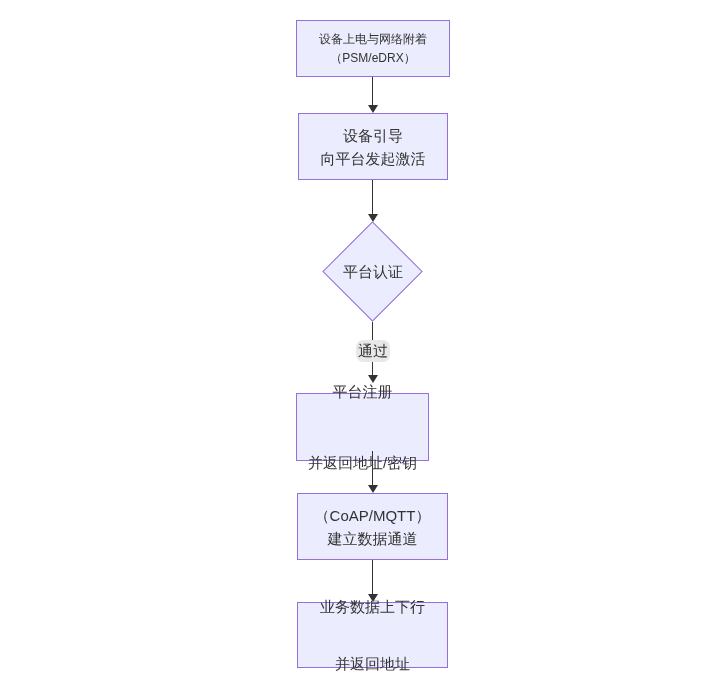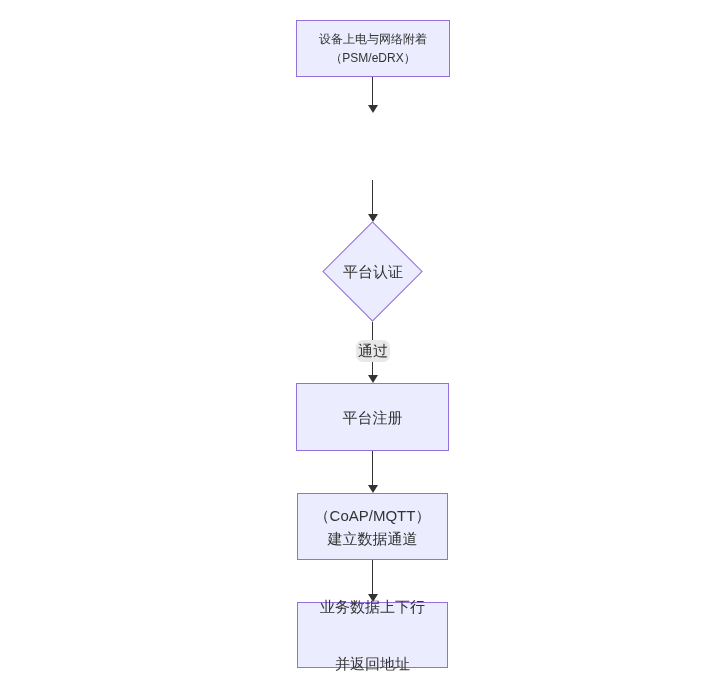--- a/index.html
+++ b/index.html
@@ -106,35 +106,40 @@
 <div class="canvas">
 
   <div class="node small-text" style="left:296px; top:20px; width:154px; height:57px;">
     <div class="nl">设备上电与网络附着</div>
     <div class="nl">（PSM/eDRX）</div>
   </div>
 
   <div class="edge-line" style="top:77px; height:29px;"></div>
   <div class="arrow-head" style="top:105px;"></div>
 
+  <div class="node normal-text" style="left:298px; top:113px; width:150px; height:67px;">
+    <div class="nl">设备引导</div>
+    <div class="nl">向平台发起激活</div>
+  </div>
 
   <div class="edge-line" style="top:180px; height:35px;"></div>
   <div class="arrow-head" style="top:214px;"></div>
 
   <div class="diamond-wrap">
     <div class="diamond-shape"></div>
     <div class="diamond-label">平台认证</div>
   </div>
 
   <div class="edge-line" style="top:322px; height:54px;"></div>
   <div class="edge-label">通过</div>
   <div class="arrow-head" style="top:375px;"></div>
 
-  <div class="node normal-text" style="left:296px; top:383px; width:153px; height:68px;gap:48px;">
+  <div class="node normal-text" style="left:296px; top:393px; width:133px; height:68px;gap:48px;">
     <div class="nl">平台注册</div>
+    <div class="nl">并返回地址/密钥</div>
   </div>
 
   <div class="edge-line" style="top:451px; height:35px;"></div>
   <div class="arrow-head" style="top:485px;"></div>
 
   <div class="node normal-text" style="left:297px; top:493px; width:151px; height:67px;">
     <div class="nl">（CoAP/MQTT）</div>
     <div class="nl">建立数据通道</div>
   </div>
 

